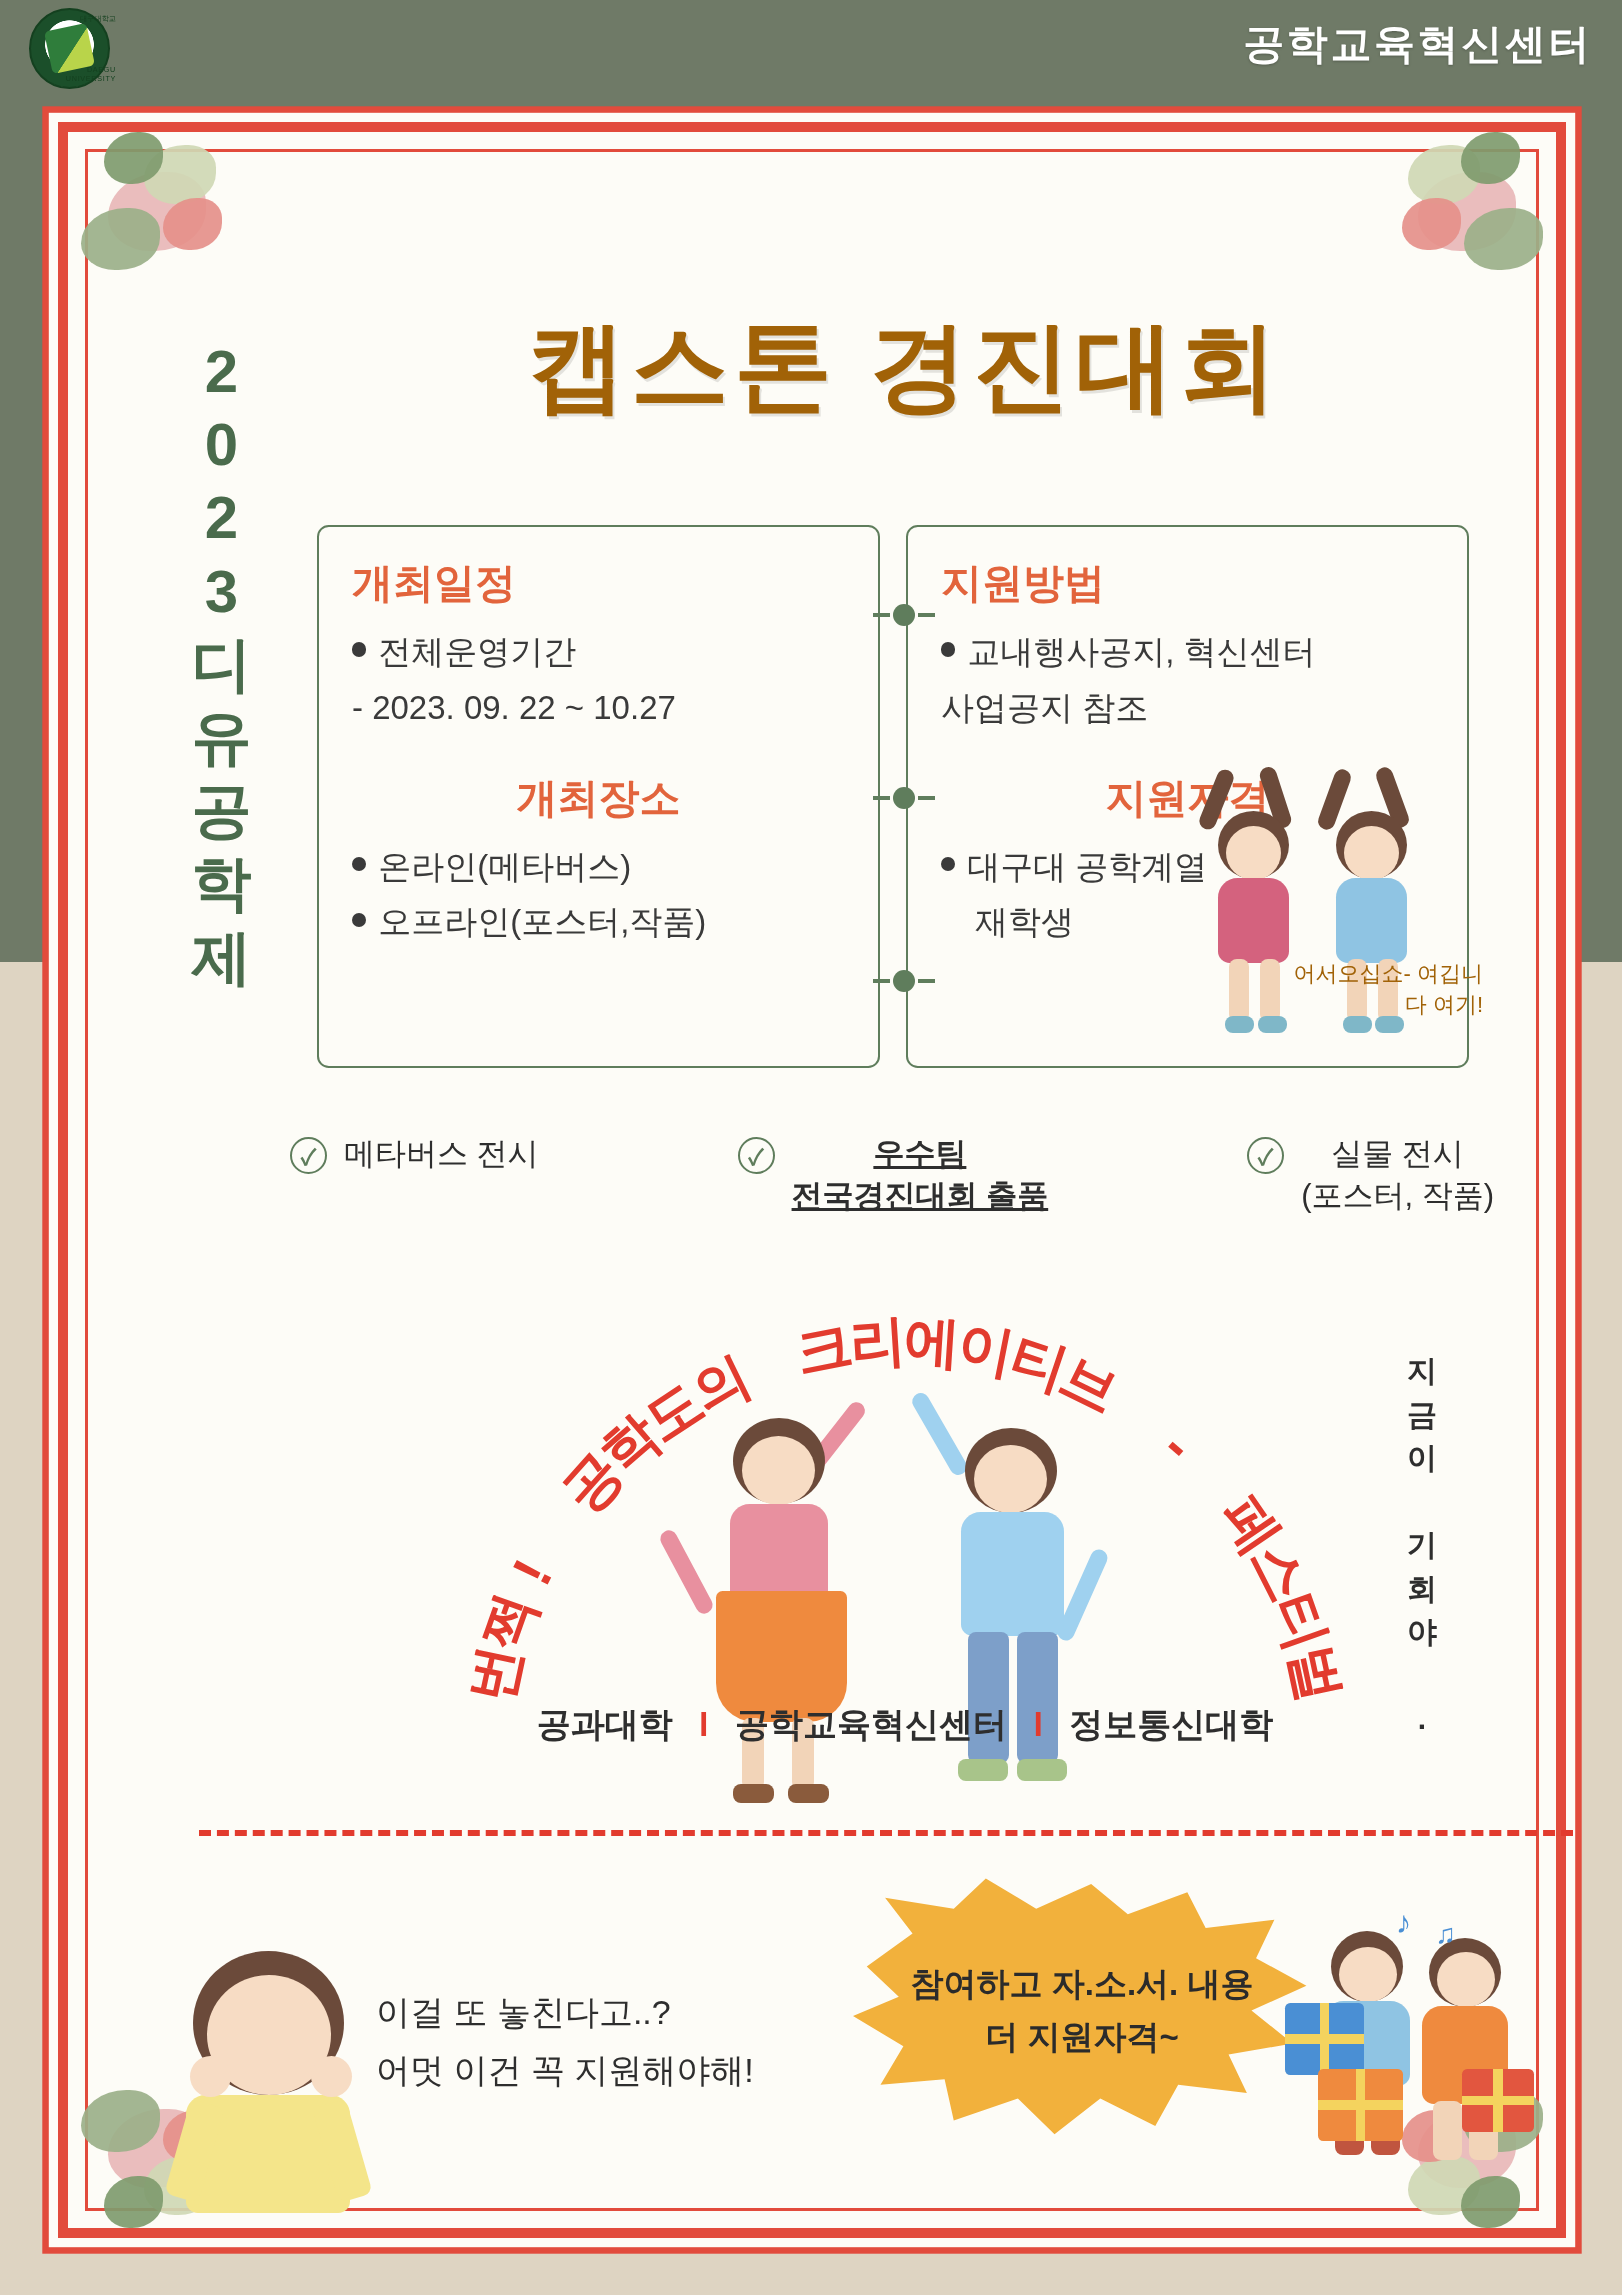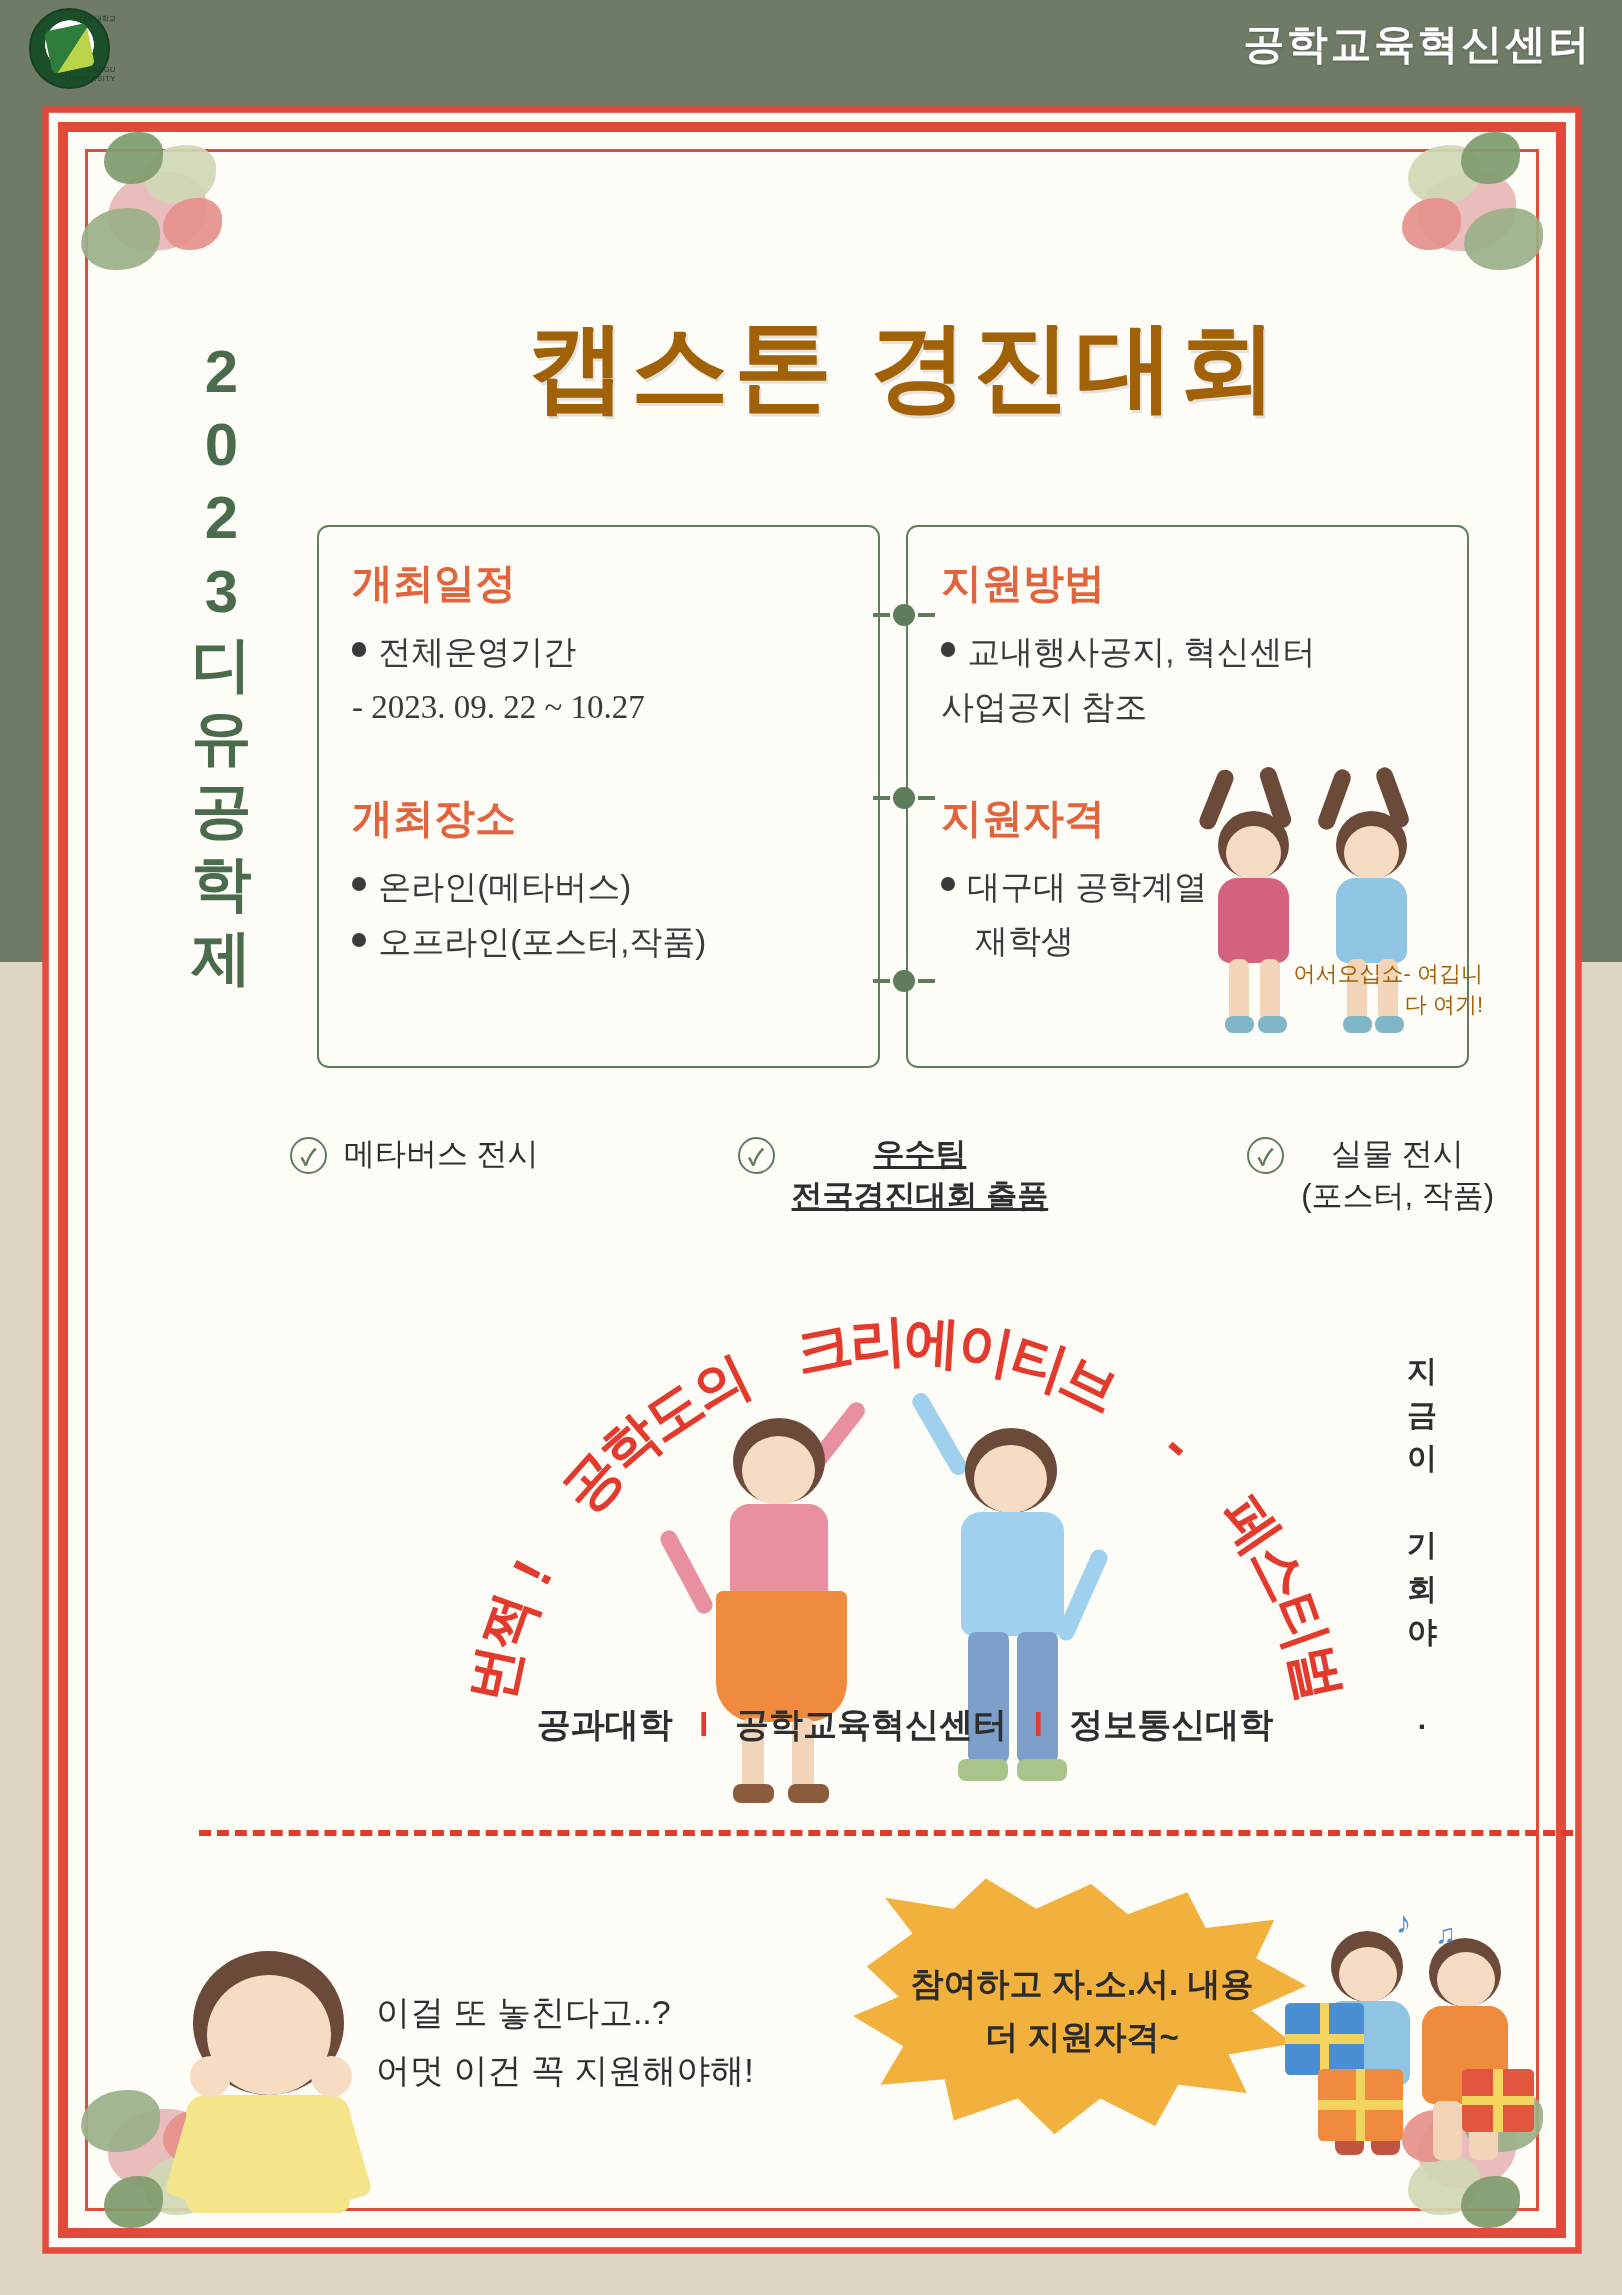--- a/index.html
+++ b/index.html
@@ -126,35 +126,35 @@
     padding: 29px 33px;
     background: #fdfcf7;
     position: relative;
   }
   .info-box h3 {
     color: #e2643c;
     font-size: 41px;
     font-weight: bold;
     margin-bottom: 17px;
   }
-  .info-box h3.second { margin-top: 59px; }
+  .info-box h3.second { margin-top: 39px; text-align: center; }
   .info-line {
     font-size: 33px;
     color: #3a3a3a;
     line-height: 1.45;
     margin-bottom: 7.9px;
     display: flex;
     align-items: flex-start;
     gap: 11.8px;
   }
   .bullet {
     display: inline-block; width: 14.4px; height: 14.4px;
     border-radius: 50%; background: #3a3a3a; margin-top: 14.4px; flex: none;
   }
-  .sub-line { font-size: 33px; color: #3a3a3a; margin-left: 0; line-height: 1.45; font-family: Liberation Serif, serif; }
+  .sub-line { font-size: 33px; color: #3a3a3a; margin-left: 0; line-height: 1.45; }
 
   
   .connector { position: absolute; left: 50%; transform: translateX(-50%); }
   .conn-dot {
     position: absolute; width: 22px; height: 22px; border-radius: 50%;
     background: #5f7d5c;
   }
   .conn-dot::before, .conn-dot::after {
     content: ""; position: absolute; top: 9.2px; width: 17px; height: 3.9px; background: #5f7d5c;
   }

